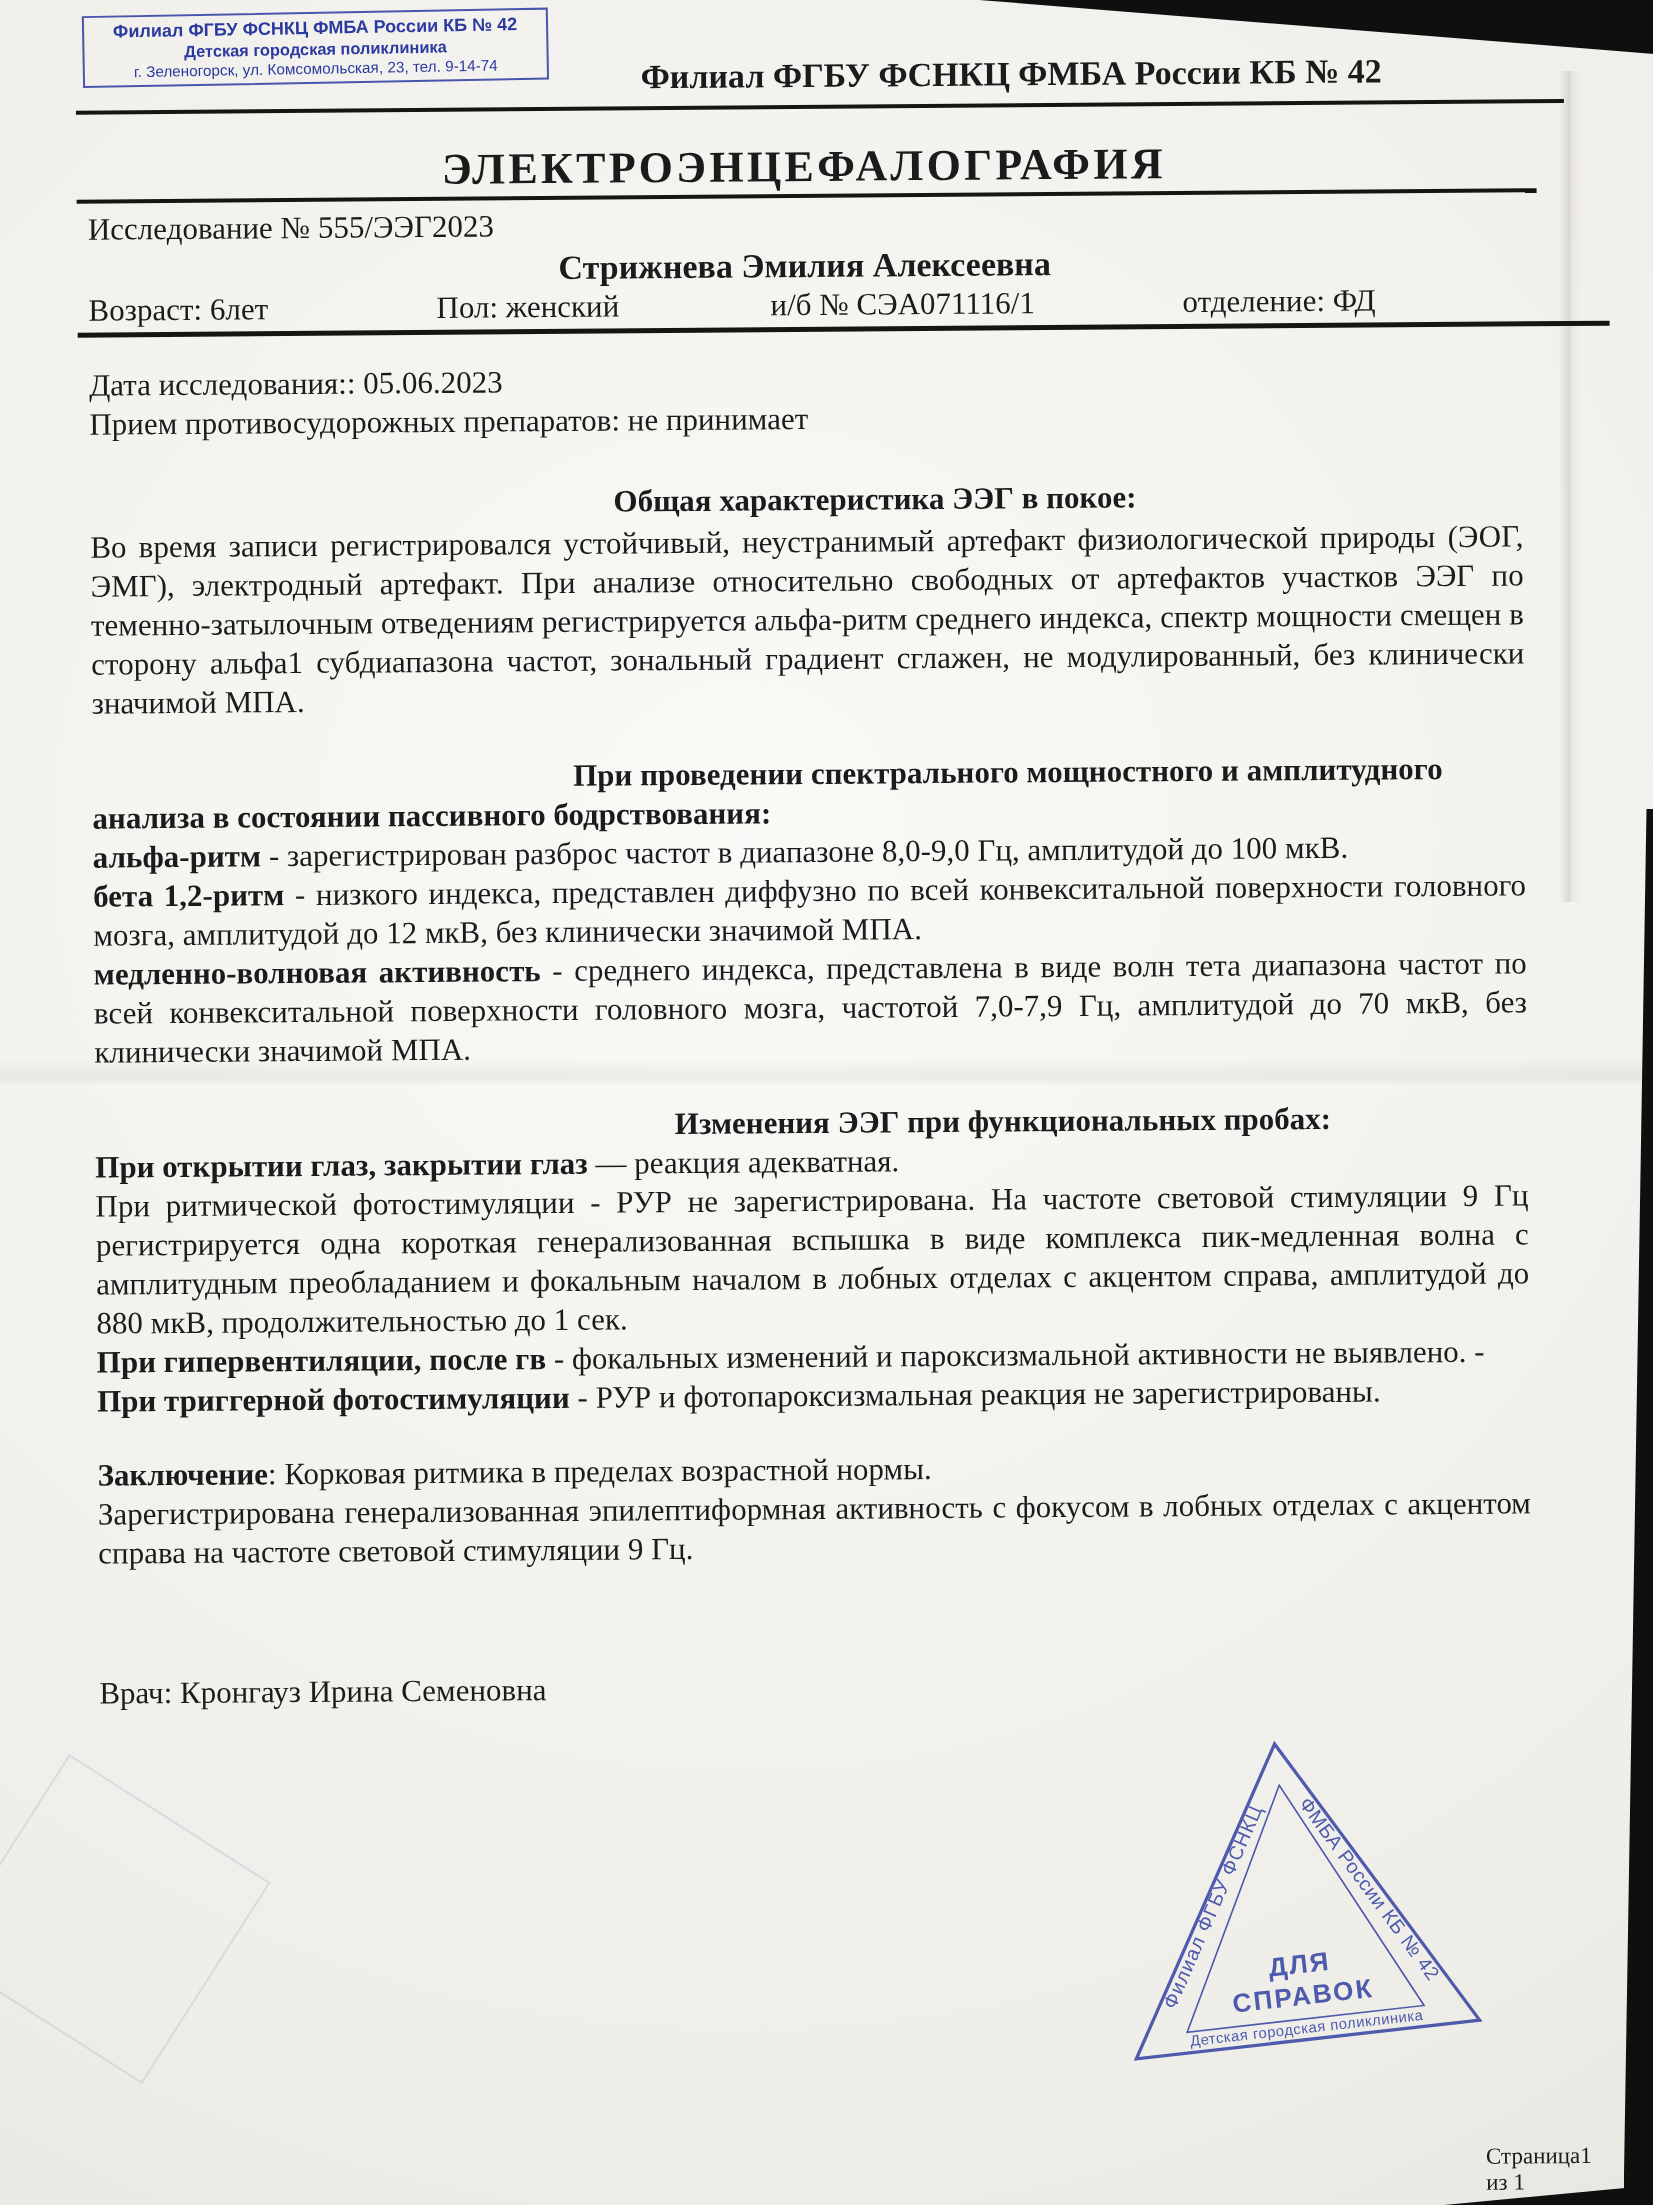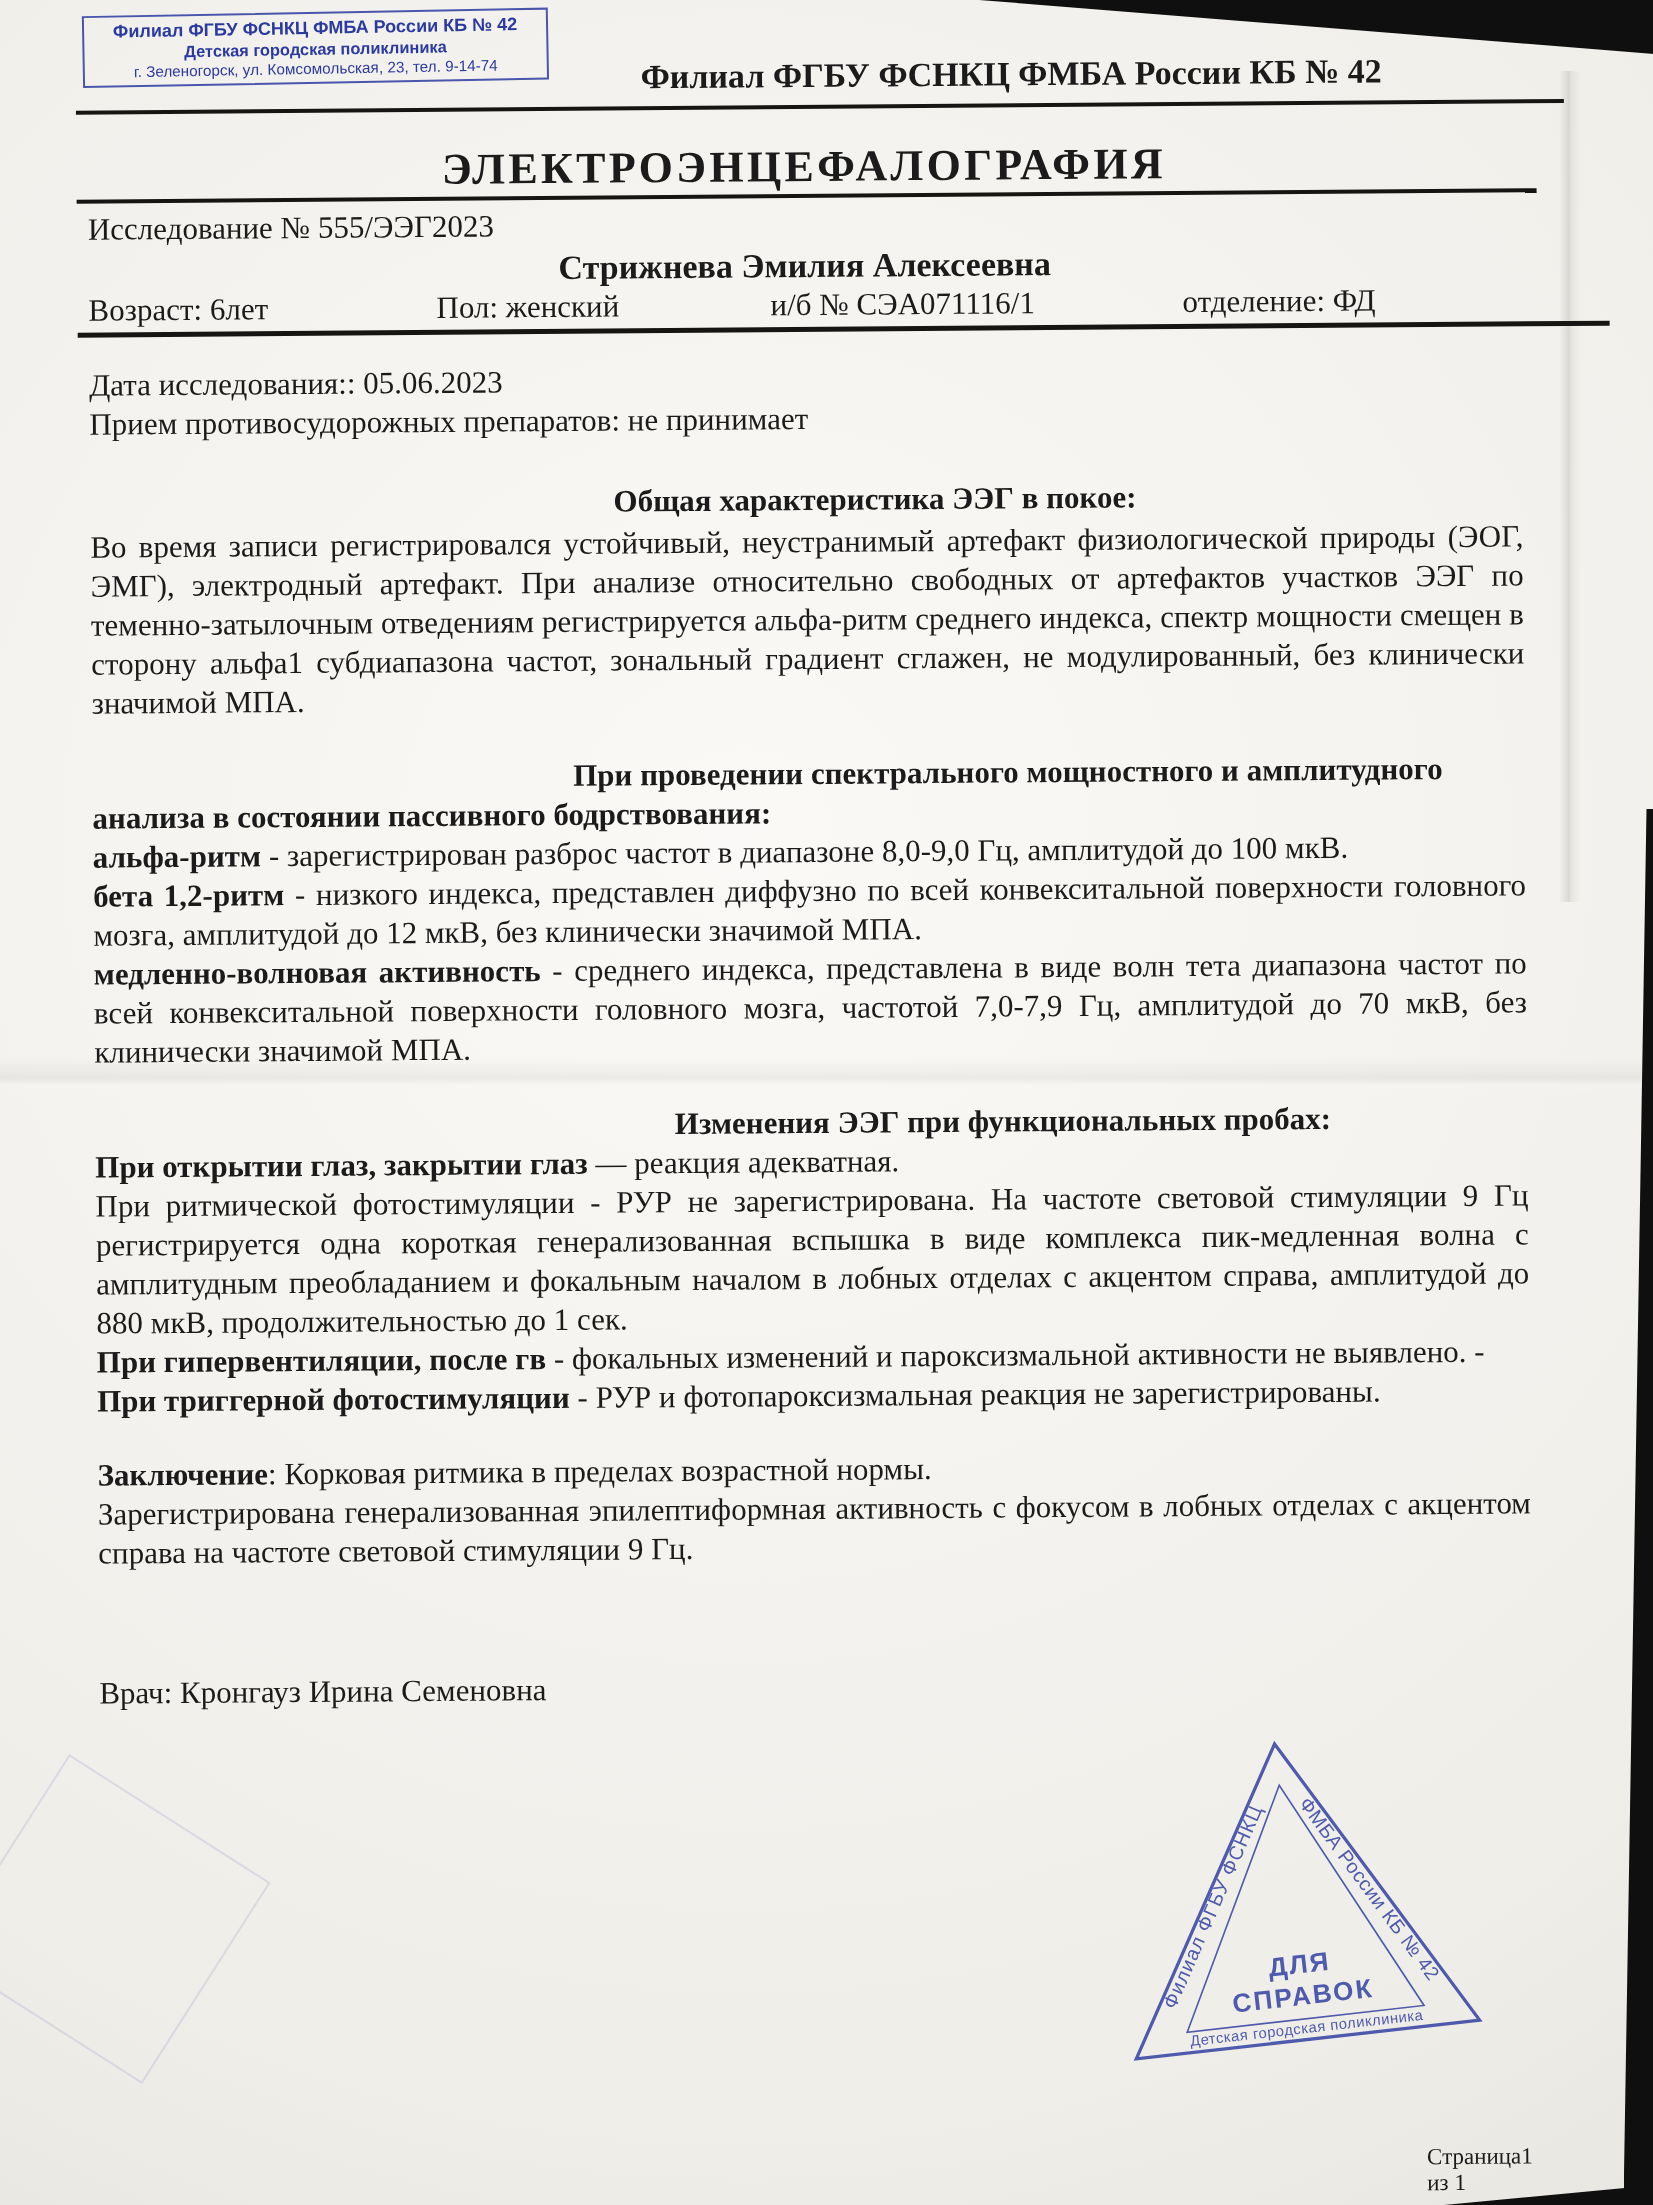--- a/index.html
+++ b/index.html
@@ -59,21 +59,21 @@
   .doctor-line{margin-top:101px;}
 
   .tri-stamp{position:absolute;left:1005px;top:1738px;width:372px;height:328px;
     transform:rotate(-6deg);opacity:0.82;}
   .tri-stamp svg{width:100%;height:100%;}
   .tri-stamp text{font-family:"Liberation Sans","DejaVu Sans",sans-serif;fill:#2b3aa0;}
 
   .faint-stamp{position:absolute;left:-115px;top:1794px;width:235px;height:235px;
     border:2.7px solid rgba(60,80,170,0.13);transform:rotate(33deg);}
 
-  .page-label{position:absolute;left:1324px;top:2149px;font-size:23px;line-height:26px;}
+  .page-label{position:absolute;left:1383px;top:2149px;font-size:23px;line-height:26px;}
 </style>
 </head>
 <body>
 
 <div id="paper">
 
   <div class="crease-v"></div>
   <div class="crease-h"></div>
 
   <div id="content">

